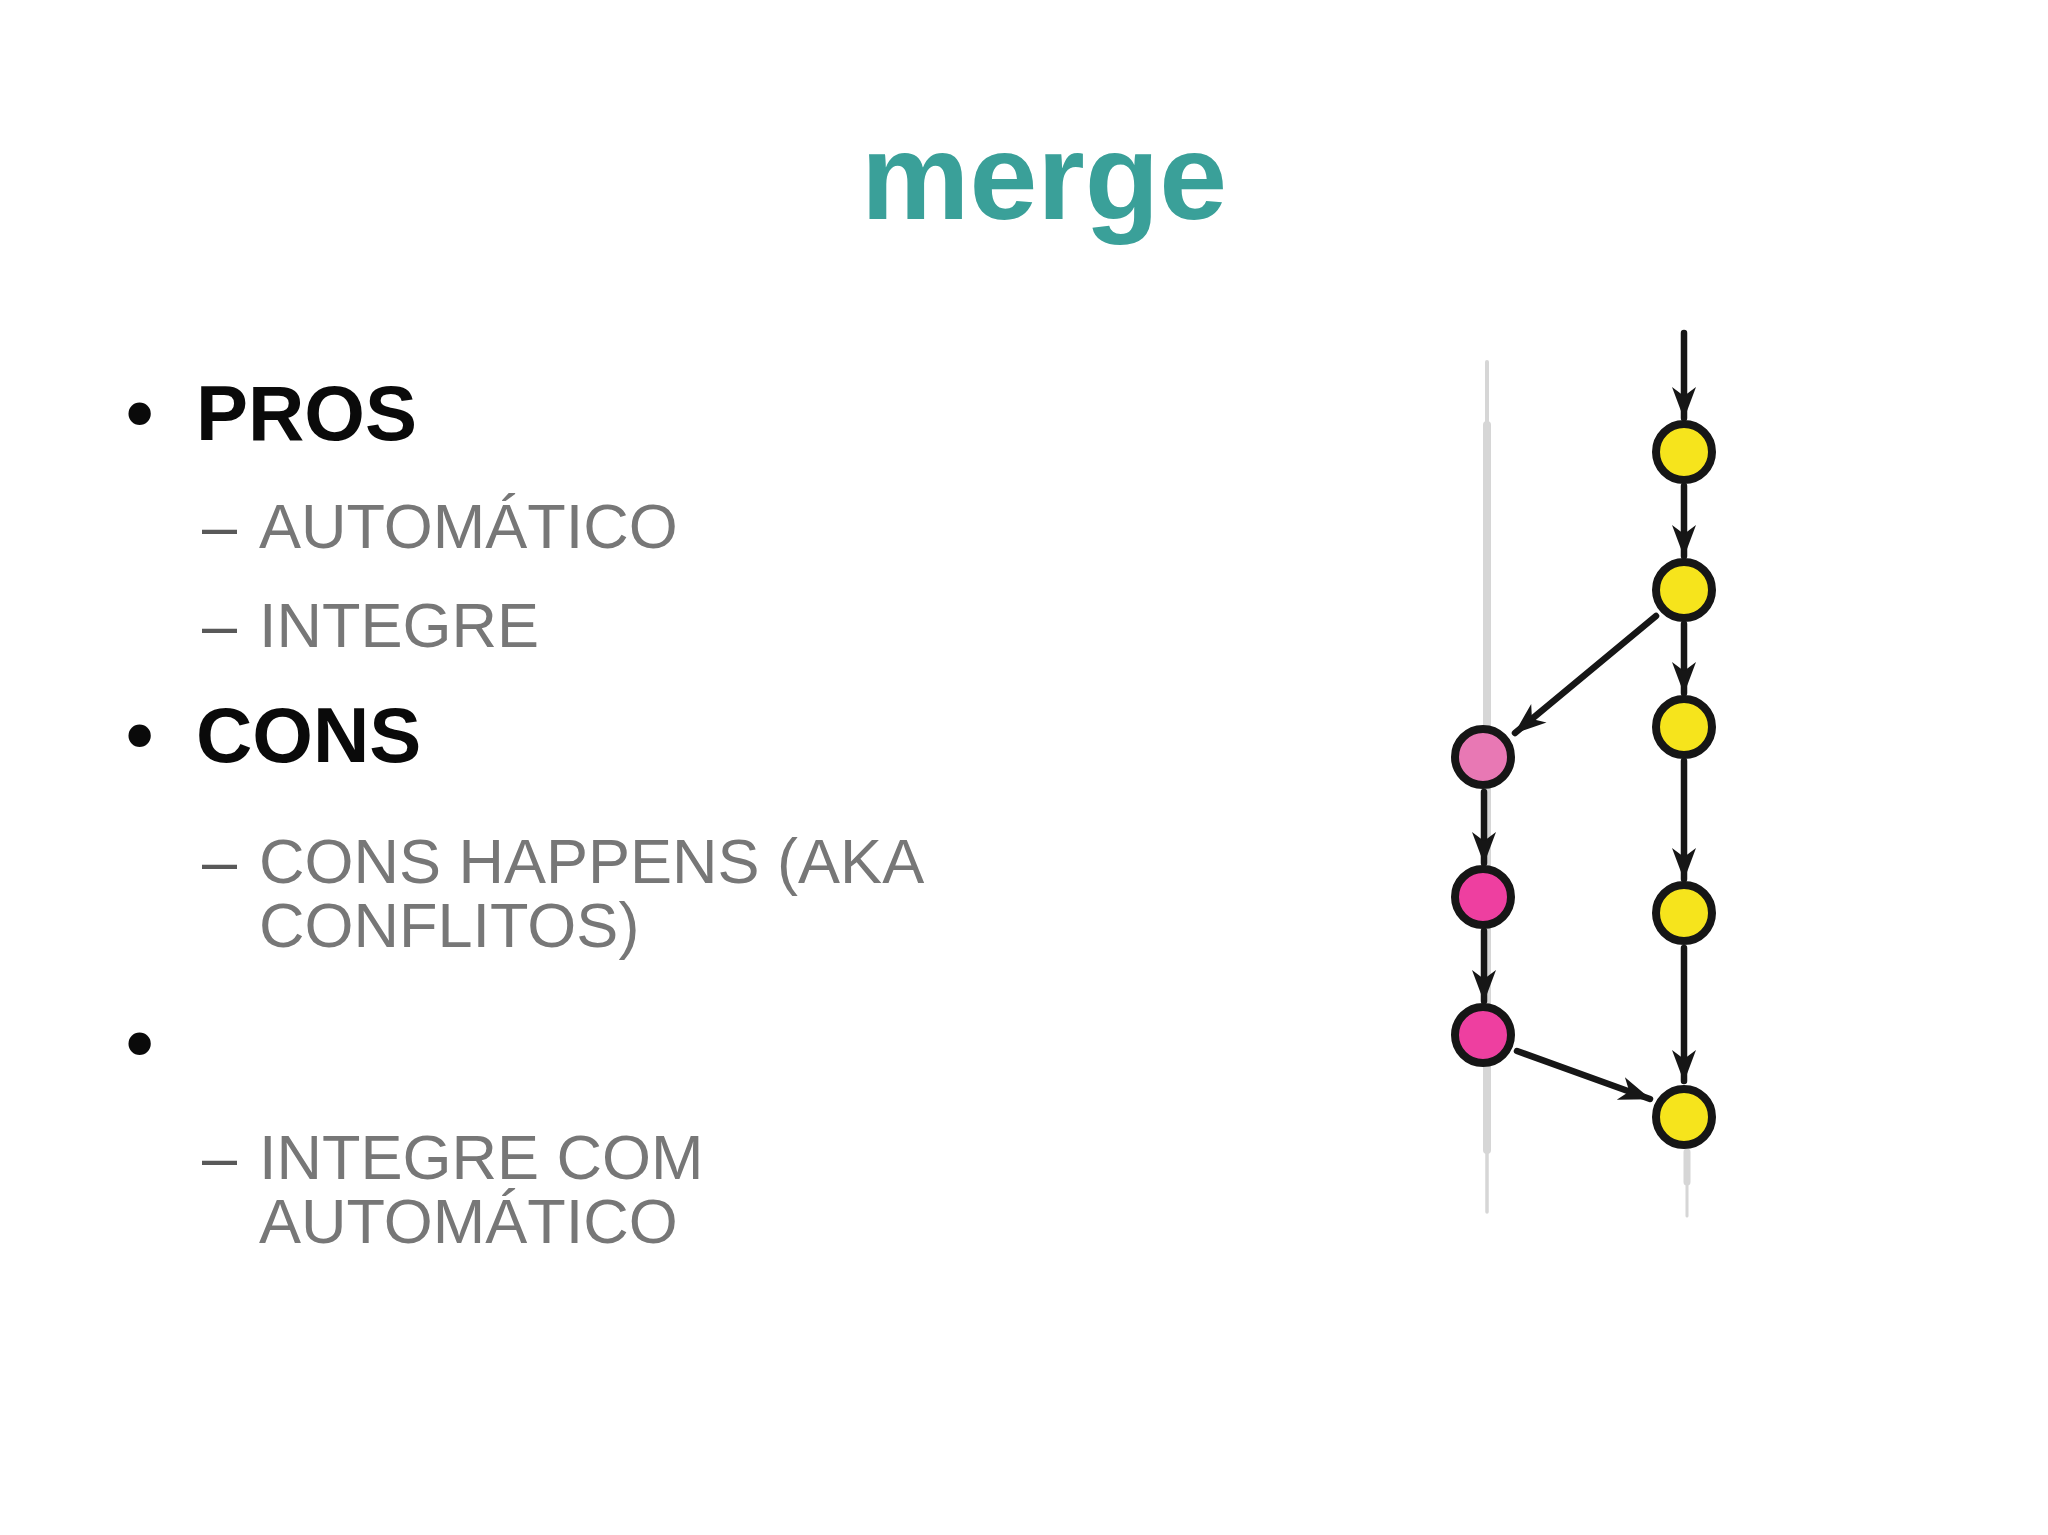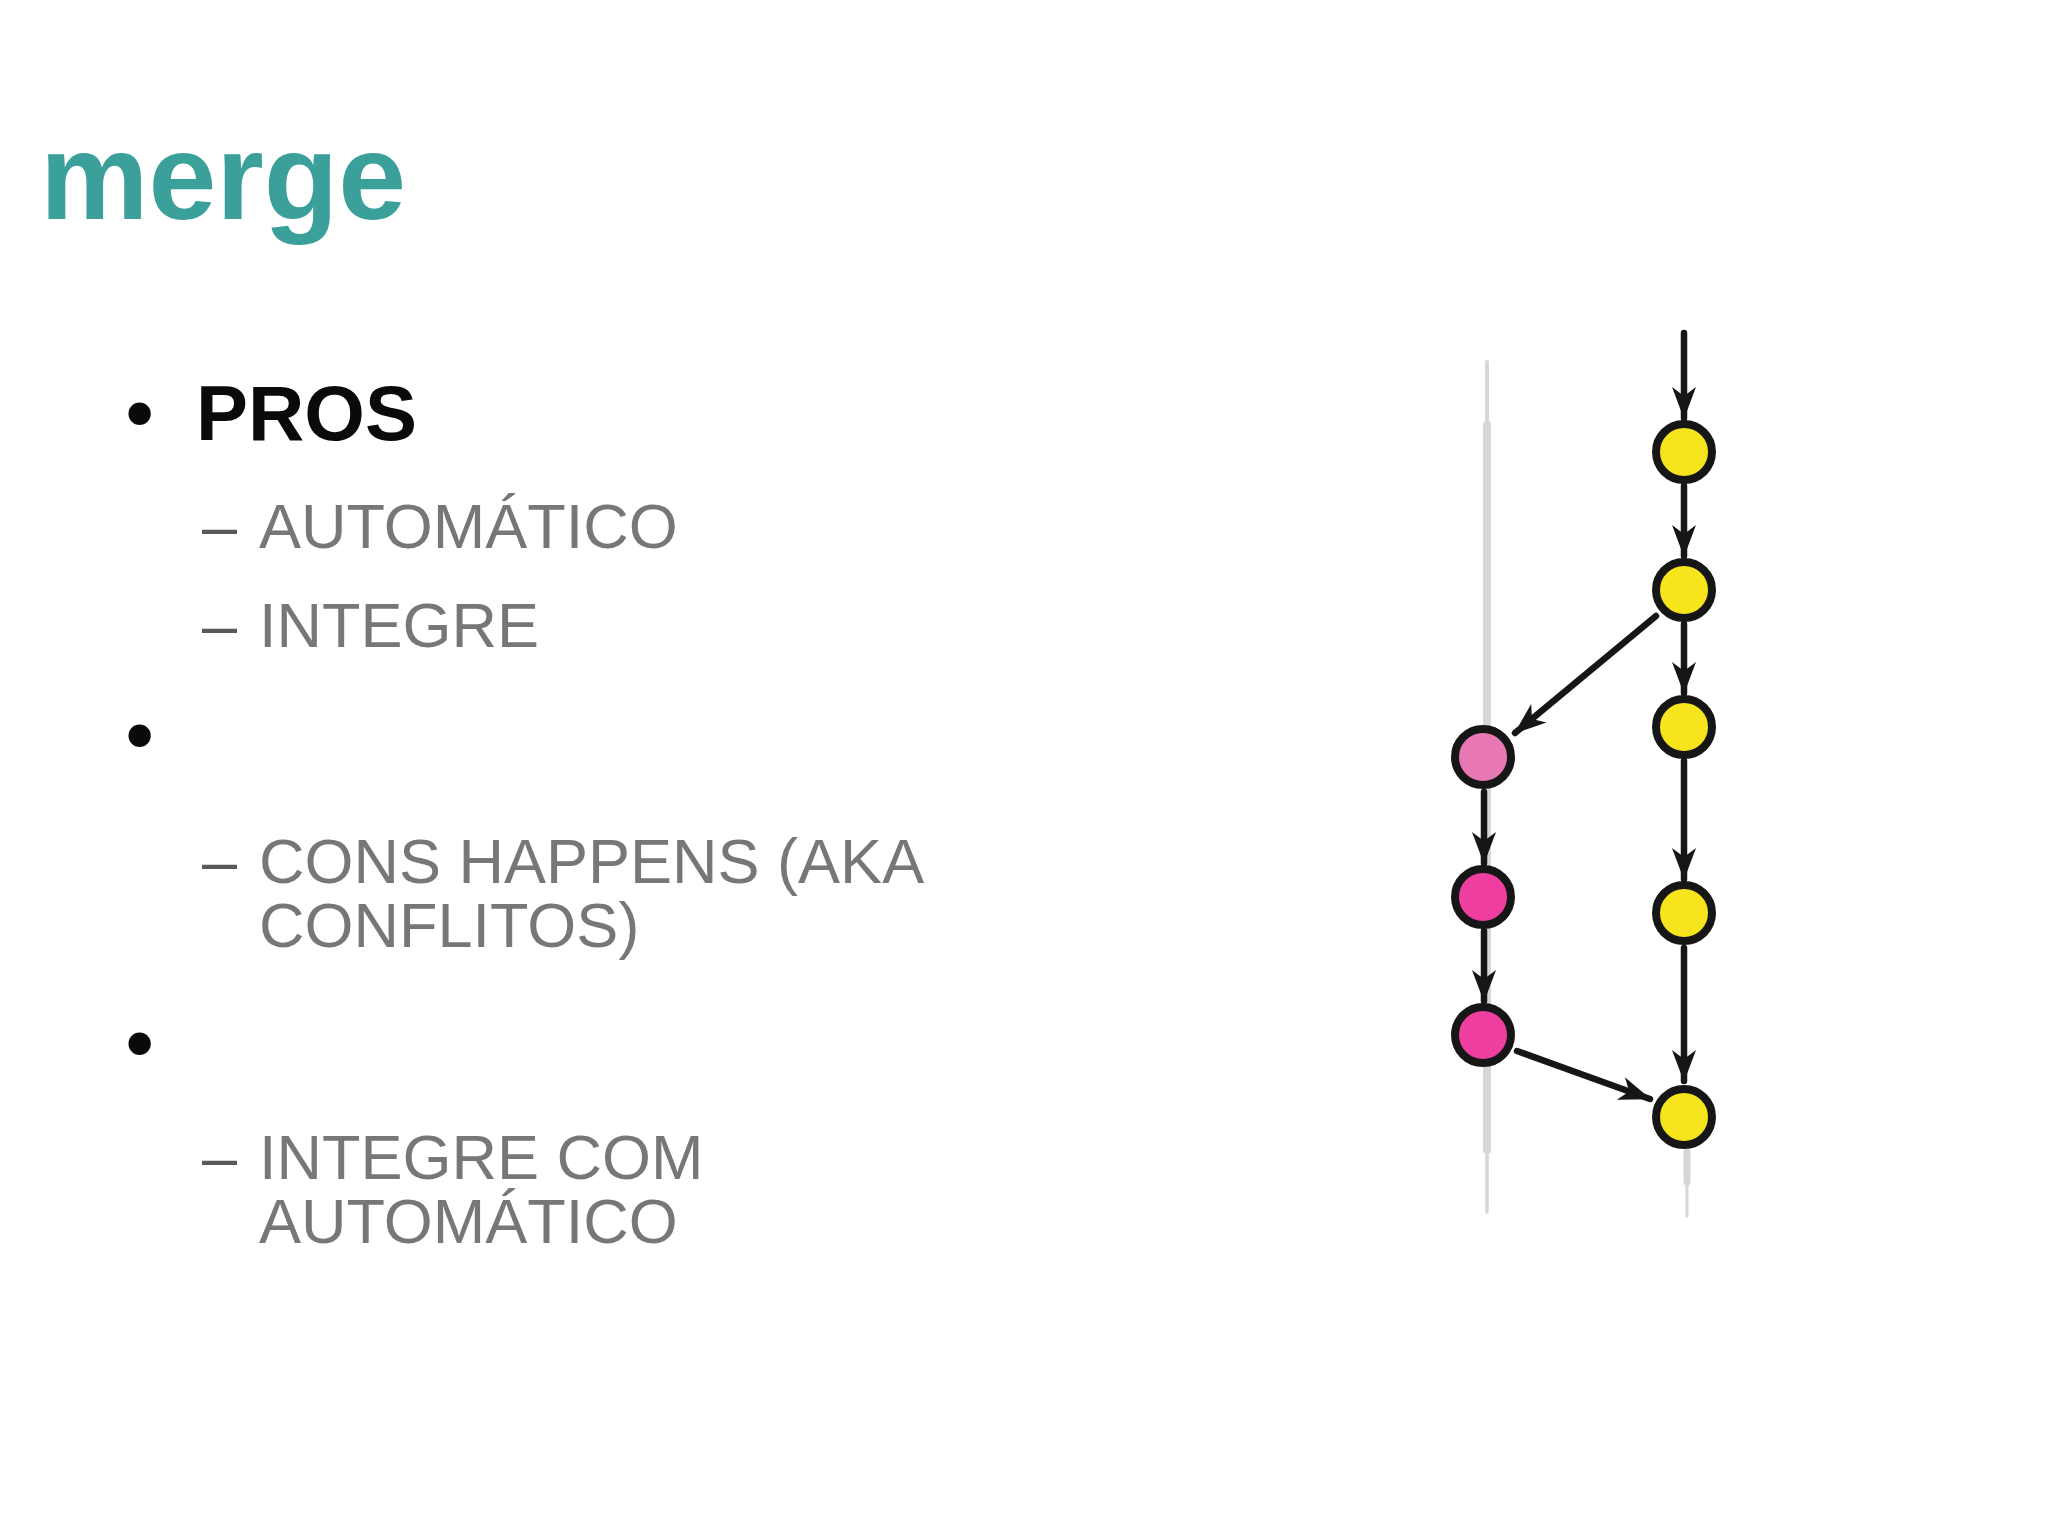--- a/index.html
+++ b/index.html
@@ -7,21 +7,21 @@
     position:relative;
     width:2048px;height:1535px;
     background:var(--background,#fff);
     overflow:hidden;
     font-family:"Liberation Sans", sans-serif;
   }
   .title{
     position:absolute;
     top:116px;left:0;width:100%;
     margin:0;
-    text-align:left;
+    text-align:center;
     text-indent:40px;
     font-family:"Liberation Sans", sans-serif;
     font-weight:700;
     font-size:122px;
     line-height:1;
     color:var(--accent,#3aa099);
   }
   .bullets{position:absolute;left:0;top:0;width:1100px;height:1535px;}
   .sec{position:absolute;left:0;width:1000px;height:95px;}
   .sec .dot{
@@ -66,20 +66,21 @@
       <span class="dash">–</span>
       <span class="txt">AUTOMÁTICO</span>
     </div>
     <div class="sub" style="top:593px">
       <span class="dash">–</span>
       <span class="txt">INTEGRE</span>
     </div>
 
     <div class="sec" style="top:696px">
       <span class="dot">•</span>
+      <span class="lab">CONS</span>
     </div>
     <div class="sub" style="top:829px">
       <span class="dash">–</span>
       <span class="txt">CONS HAPPENS (AKA
 CONFLITOS)</span>
     </div>
 
     <div class="sec" style="top:1004px">
       <span class="dot">•</span>
     </div>

